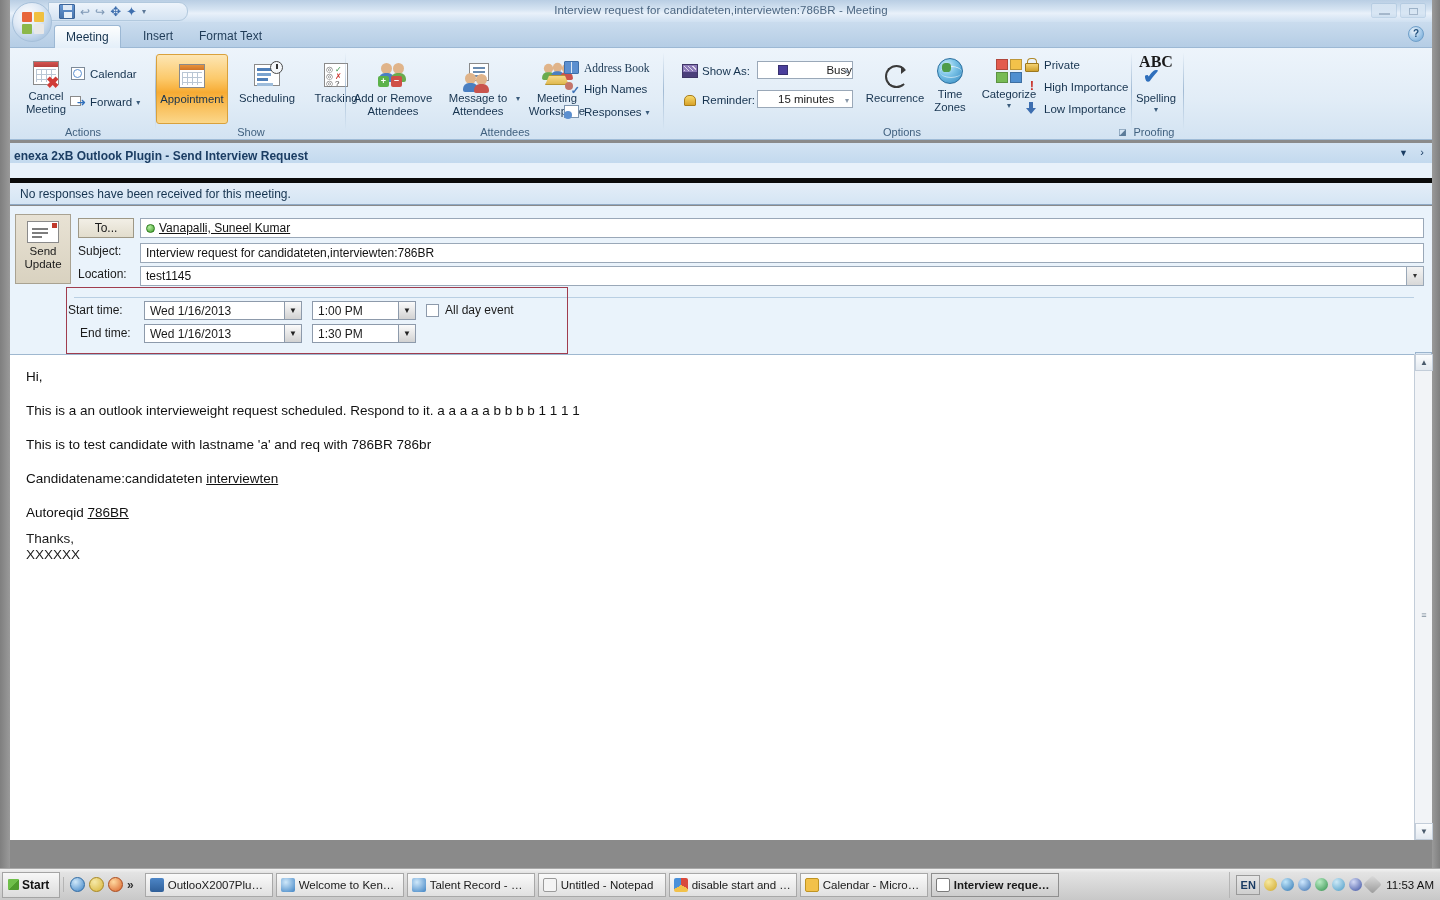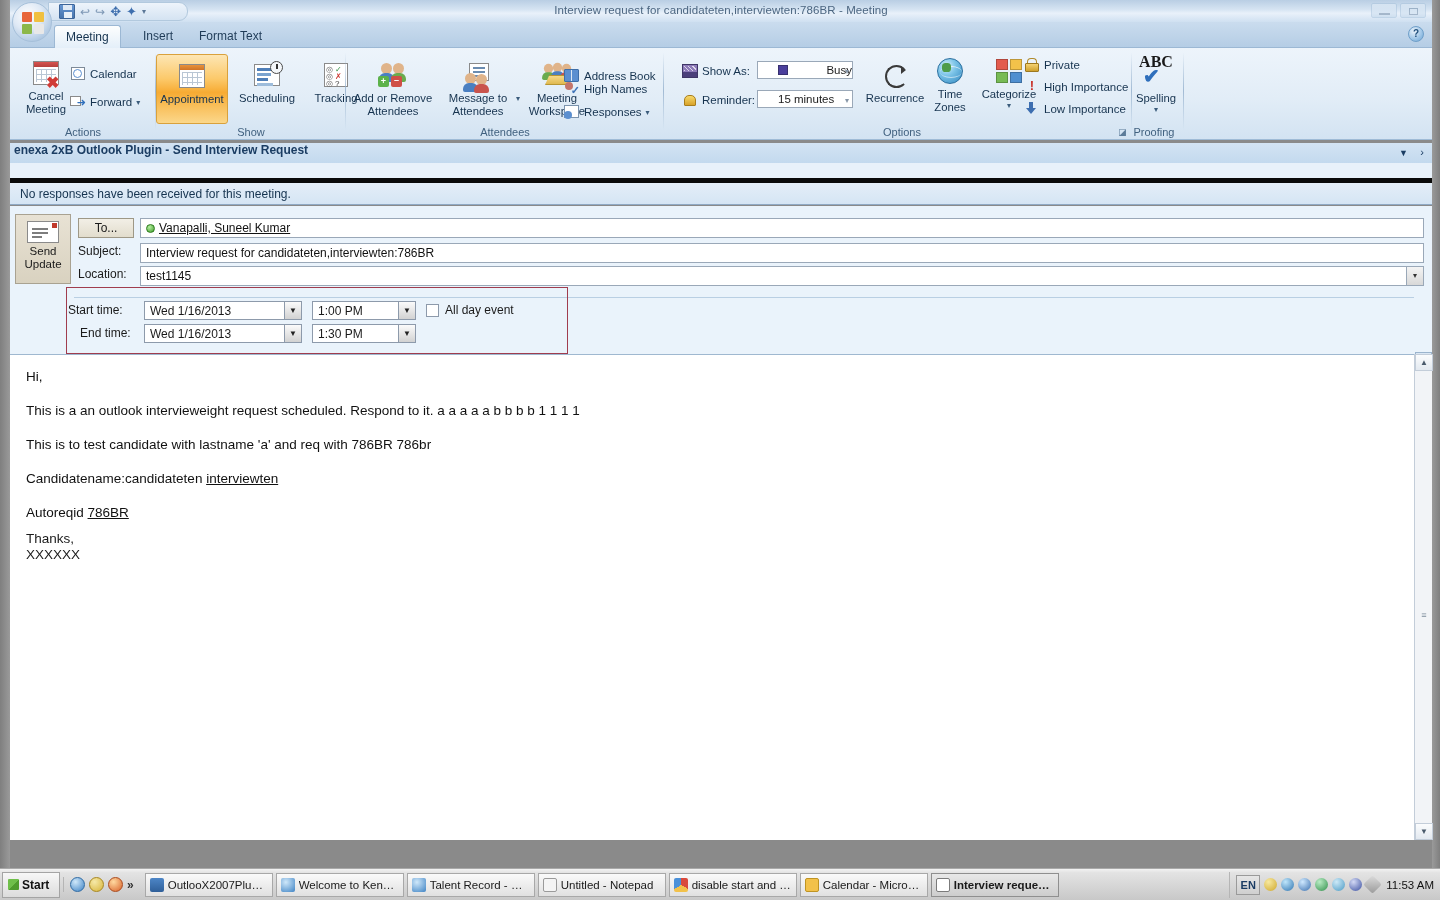--- a/index.html
+++ b/index.html
@@ -433,21 +433,21 @@
     width: 11px; height: 11px;
     color: #5c7b99; font-size: 9px;
     line-height: 11px; text-align: center;
   }
 
   
   .pluginbar {
     position: absolute; left: 10px; top: 143px;
     width: 1422px; height: 20px;
     background: linear-gradient(to bottom,#d3e3f3,#c3d9ee);
-    display: flex; align-items: flex-start;
+    display: flex; align-items: flex-end;
     padding-left: 4px;
   }
   .pluginbar .ptext {
     font-size: 12px; font-weight: bold; color: #1b3d63;
   }
   .plugin-caret {
     position: absolute; right: 24px; top: 5px;
     font-size: 9px; color: #1b3d63;
   }
   .plugin-chev {
@@ -896,21 +896,21 @@
           <div class="workspace-ico">
             <span class="person p-green" style="left:1px; top:0; transform:scale(.85);"></span>
             <span class="person p-blue" style="left:10px; top:-1px; transform:scale(.85);"></span>
             <span class="person p-red" style="left:19px; top:0; background:#e0b48a; transform:scale(.85);"></span>
             <span class="ws-table"></span>
           </div>
         </div>
         <div class="lbl">Meeting</div>
         <div class="lbl">Workspace</div>
       </div>
-      <div class="small-btn" style="left:218px; top:20px;">
+      <div class="small-btn" style="left:218px; top:12px;font-family:Liberation Serif, serif;">
         <span class="si">
             <span class="book-ico" style="position:absolute;left:0;top:1px;"></span>
           </span>
         <span>Address Book</span>
       </div>
       <div class="small-btn" style="left:218px; top:33px;">
         <span class="si">
             <span class="checkname-ico" style="position:absolute;left:0;top:0;"></span>
           </span>
         <span>High Names</span>

